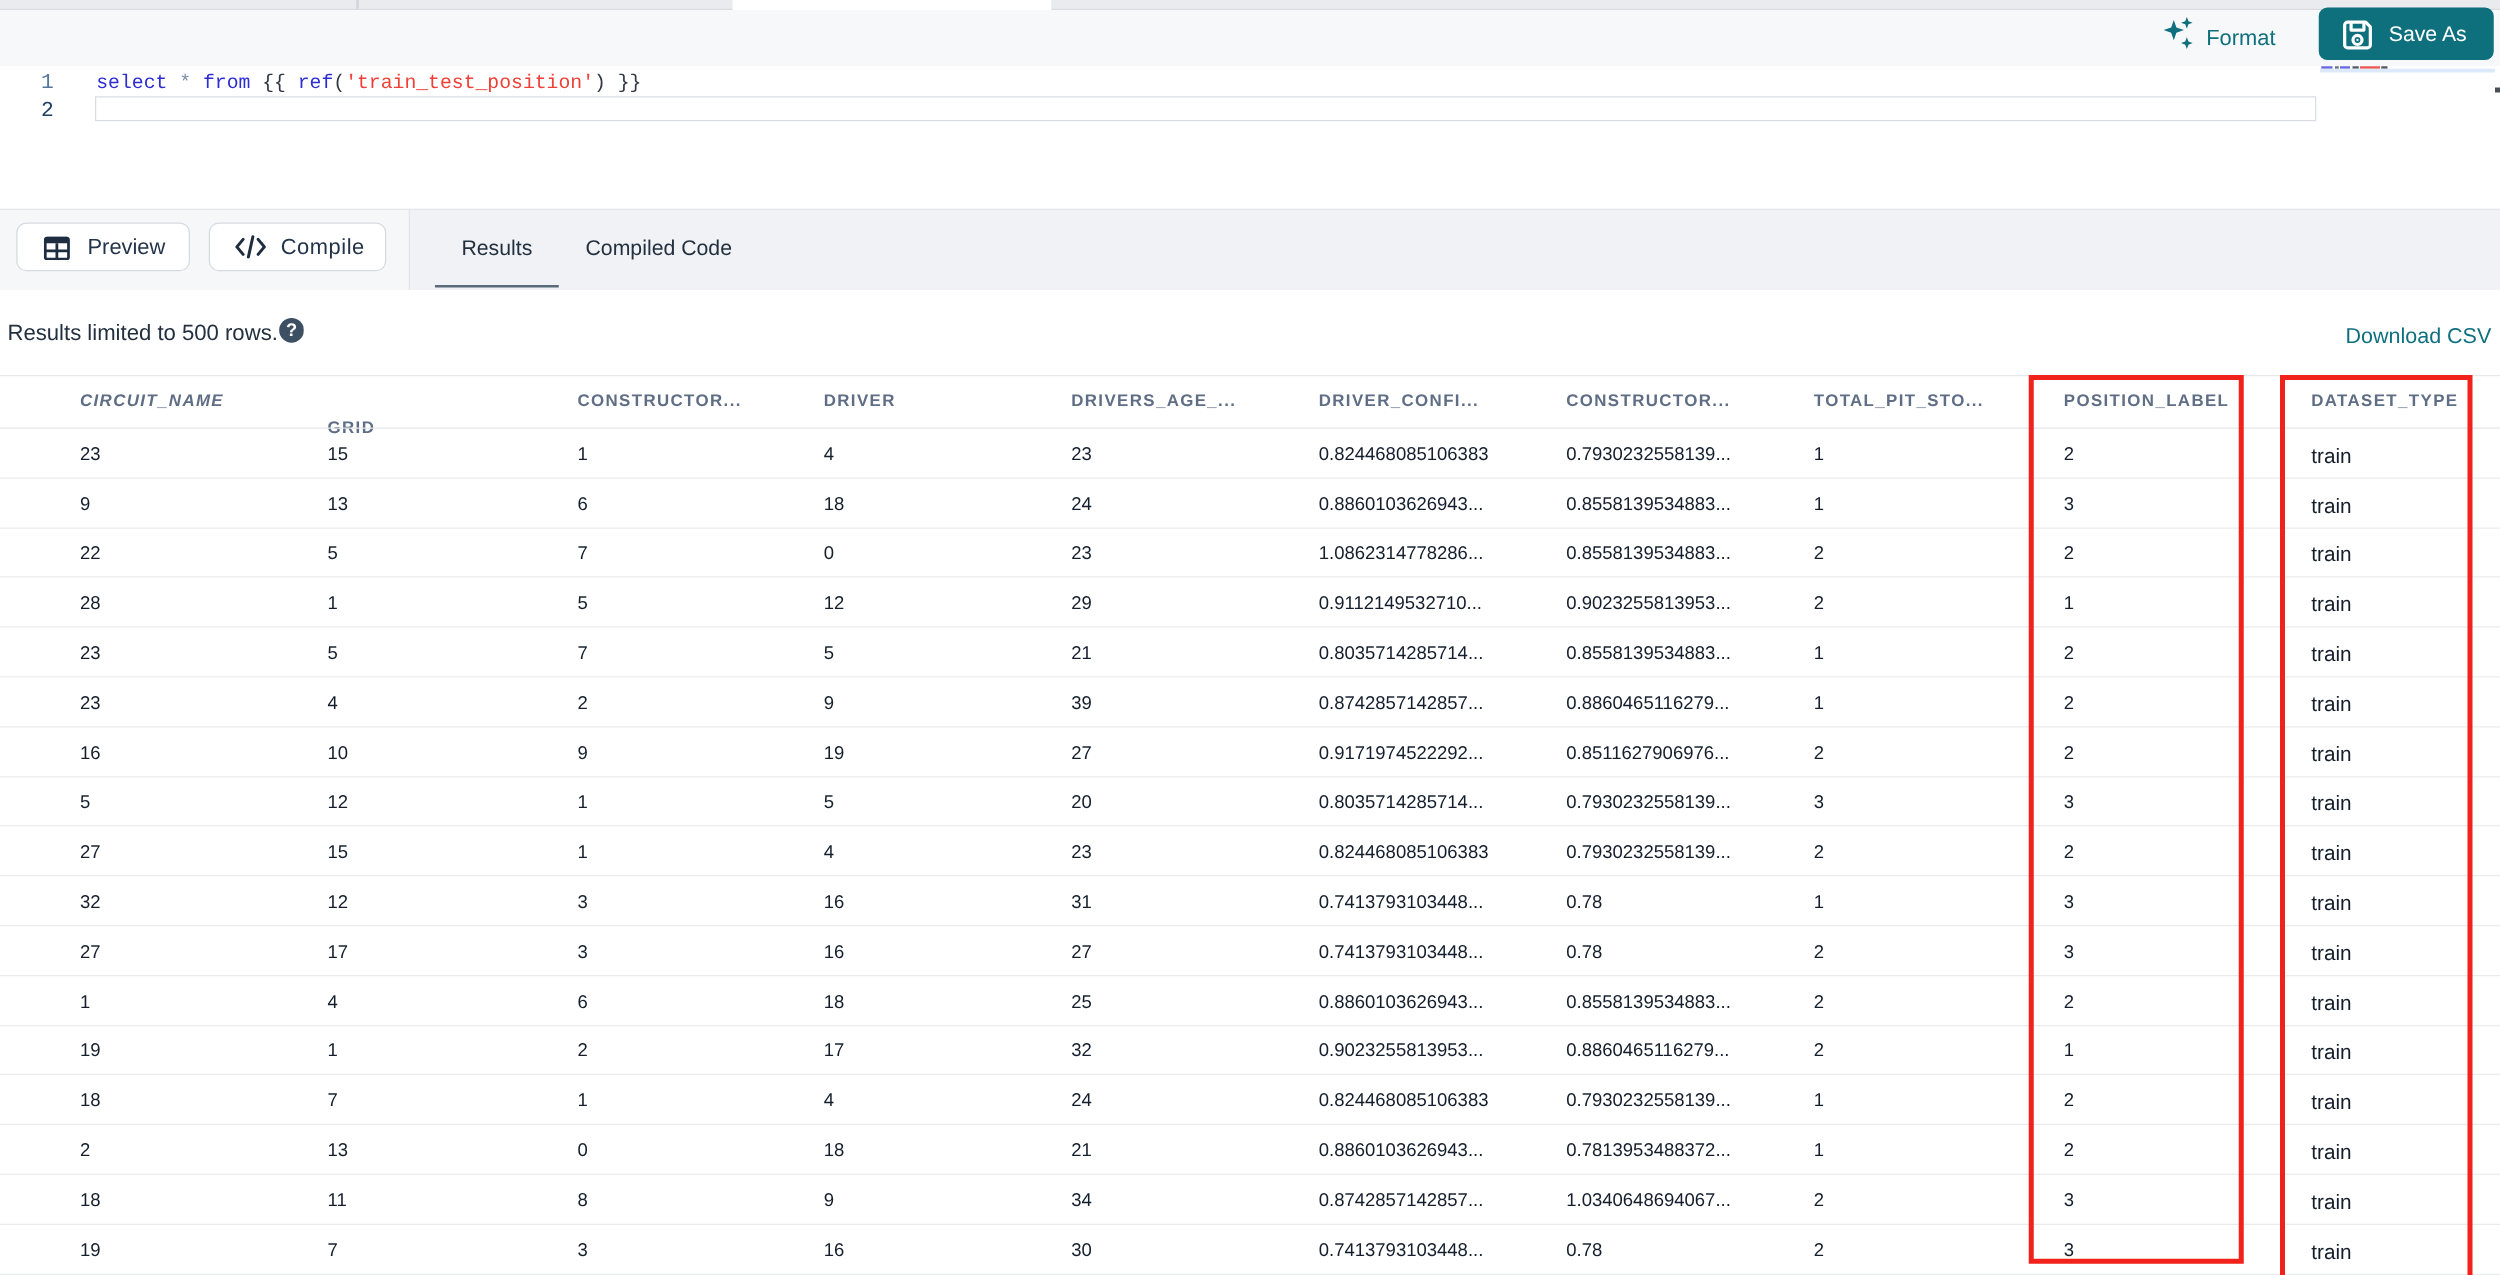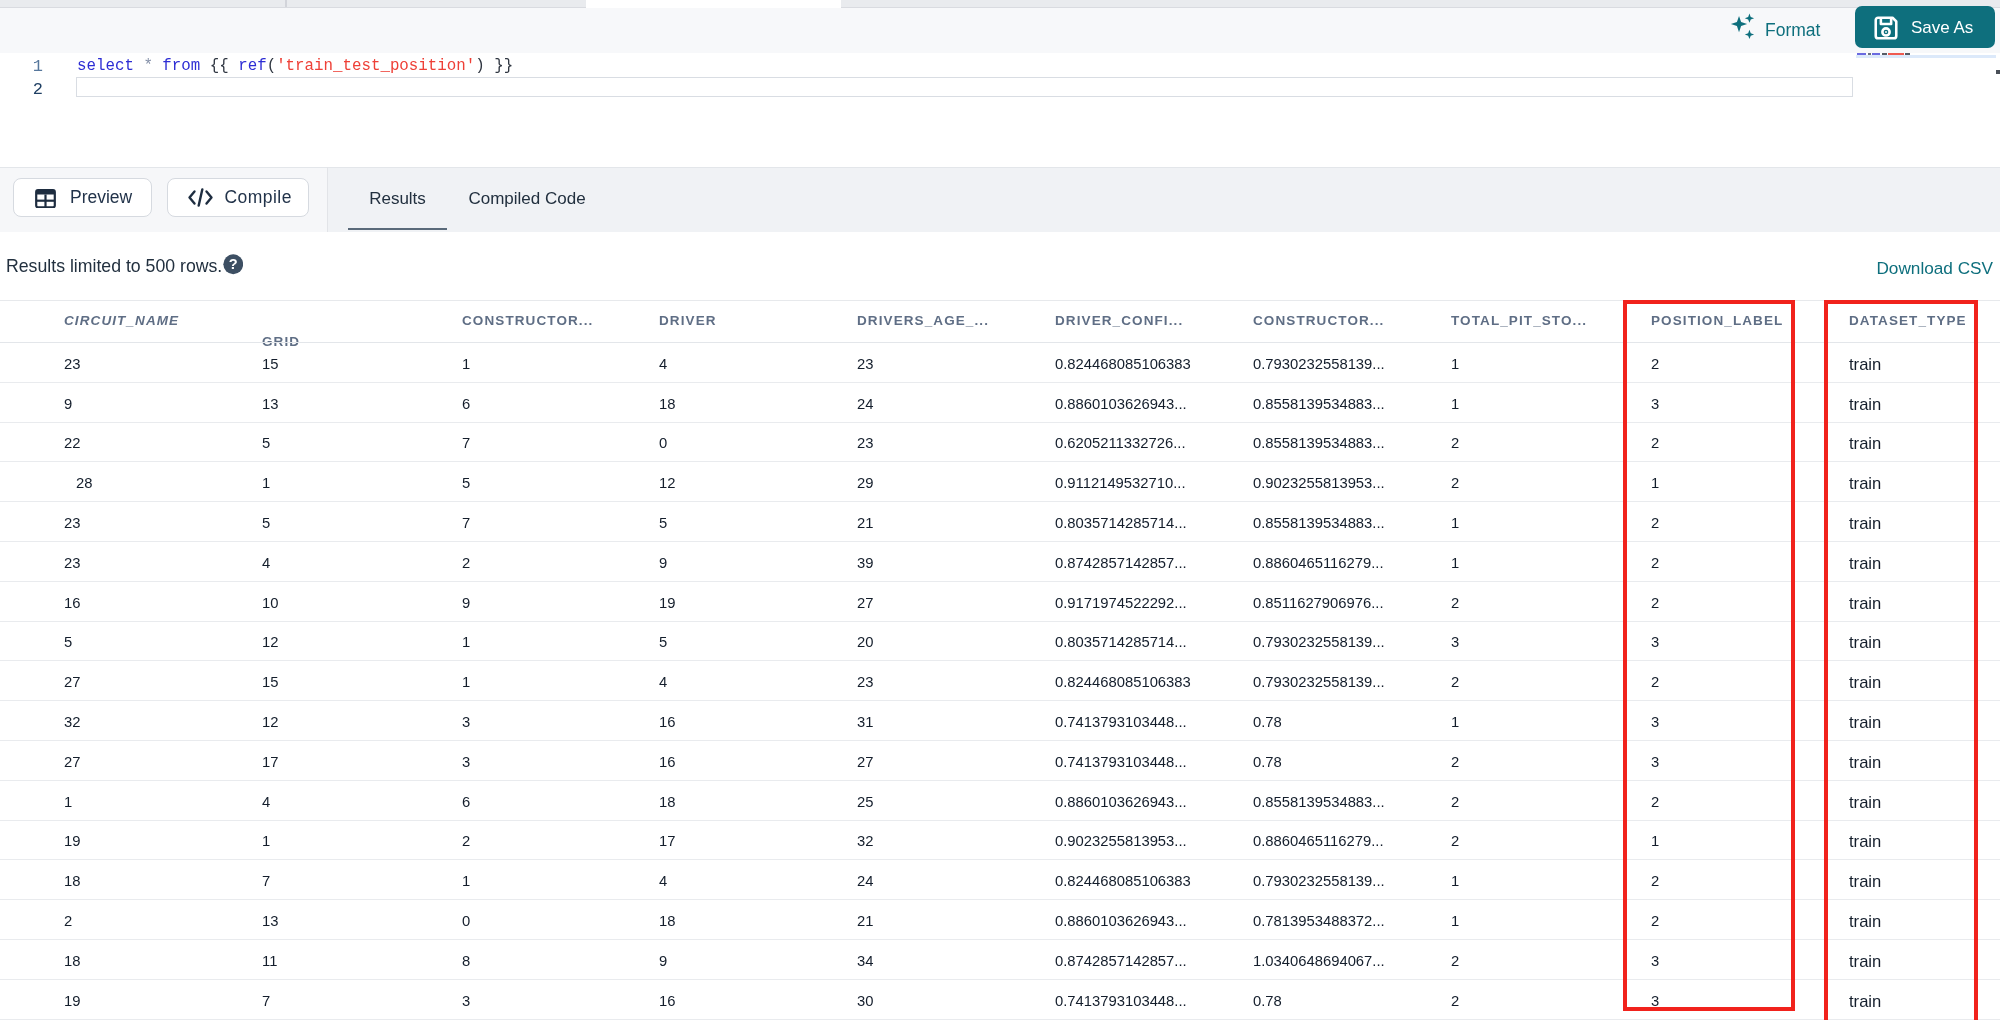--- a/index.html
+++ b/index.html
@@ -105,27 +105,27 @@
 <div class="cell" style="left:1253px;top:384.6px;height:39.8px;line-height:39.8px;">0.8558139534883...</div>
 <div class="cell" style="left:1451px;top:384.6px;height:39.8px;line-height:39.8px;">1</div>
 <div class="cell" style="left:1651px;top:384.6px;height:39.8px;line-height:39.8px;">3</div>
 <div class="cellt" style="left:1849px;top:384.6px;height:39.8px;line-height:39.8px;">train</div>
 <div class="sep" style="top:421.6px;"></div>
 <div class="cell" style="left:64px;top:424.4px;height:39.8px;line-height:39.8px;">22</div>
 <div class="cell" style="left:262px;top:424.4px;height:39.8px;line-height:39.8px;">5</div>
 <div class="cell" style="left:462px;top:424.4px;height:39.8px;line-height:39.8px;">7</div>
 <div class="cell" style="left:659px;top:424.4px;height:39.8px;line-height:39.8px;">0</div>
 <div class="cell" style="left:857px;top:424.4px;height:39.8px;line-height:39.8px;">23</div>
-<div class="cell" style="left:1055px;top:424.4px;height:39.8px;line-height:39.8px;">0.6205211332726...</div>
+<div class="cell" style="left:1055px;top:424.4px;height:39.8px;line-height:39.8px;">1.0862314778286...</div>
 <div class="cell" style="left:1253px;top:424.4px;height:39.8px;line-height:39.8px;">0.8558139534883...</div>
 <div class="cell" style="left:1451px;top:424.4px;height:39.8px;line-height:39.8px;">2</div>
 <div class="cell" style="left:1651px;top:424.4px;height:39.8px;line-height:39.8px;">2</div>
 <div class="cellt" style="left:1849px;top:424.4px;height:39.8px;line-height:39.8px;">train</div>
 <div class="sep" style="top:461.4px;"></div>
-<div class="cell" style="left:76px;top:464.2px;height:39.8px;line-height:39.8px;">28</div>
+<div class="cell" style="left:64px;top:464.2px;height:39.8px;line-height:39.8px;">28</div>
 <div class="cell" style="left:262px;top:464.2px;height:39.8px;line-height:39.8px;">1</div>
 <div class="cell" style="left:462px;top:464.2px;height:39.8px;line-height:39.8px;">5</div>
 <div class="cell" style="left:659px;top:464.2px;height:39.8px;line-height:39.8px;">12</div>
 <div class="cell" style="left:857px;top:464.2px;height:39.8px;line-height:39.8px;">29</div>
 <div class="cell" style="left:1055px;top:464.2px;height:39.8px;line-height:39.8px;">0.9112149532710...</div>
 <div class="cell" style="left:1253px;top:464.2px;height:39.8px;line-height:39.8px;">0.9023255813953...</div>
 <div class="cell" style="left:1451px;top:464.2px;height:39.8px;line-height:39.8px;">2</div>
 <div class="cell" style="left:1651px;top:464.2px;height:39.8px;line-height:39.8px;">1</div>
 <div class="cellt" style="left:1849px;top:464.2px;height:39.8px;line-height:39.8px;">train</div>
 <div class="sep" style="top:501.2px;"></div>

